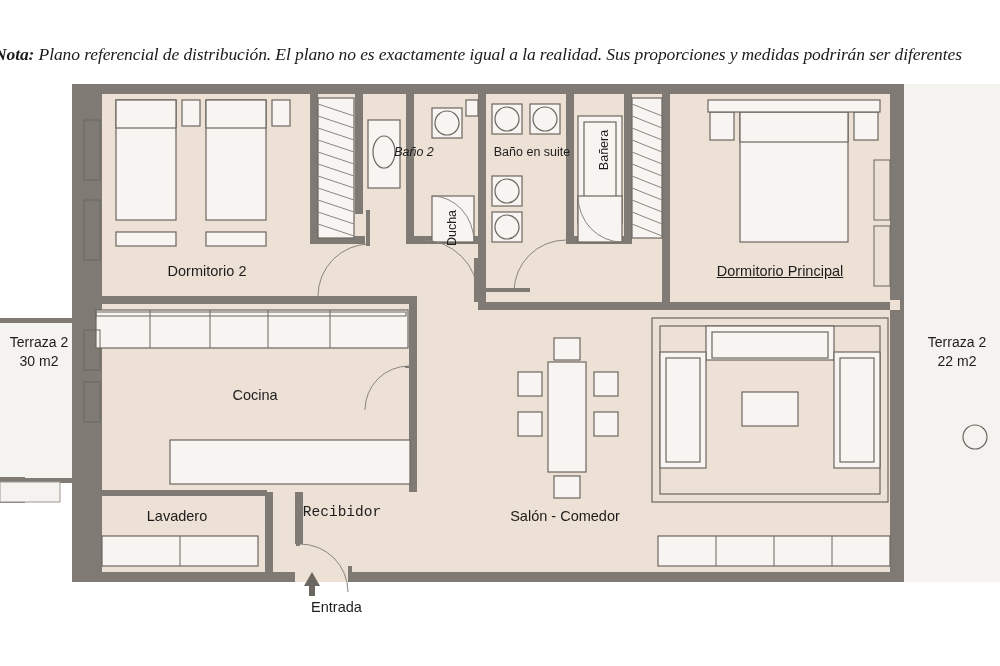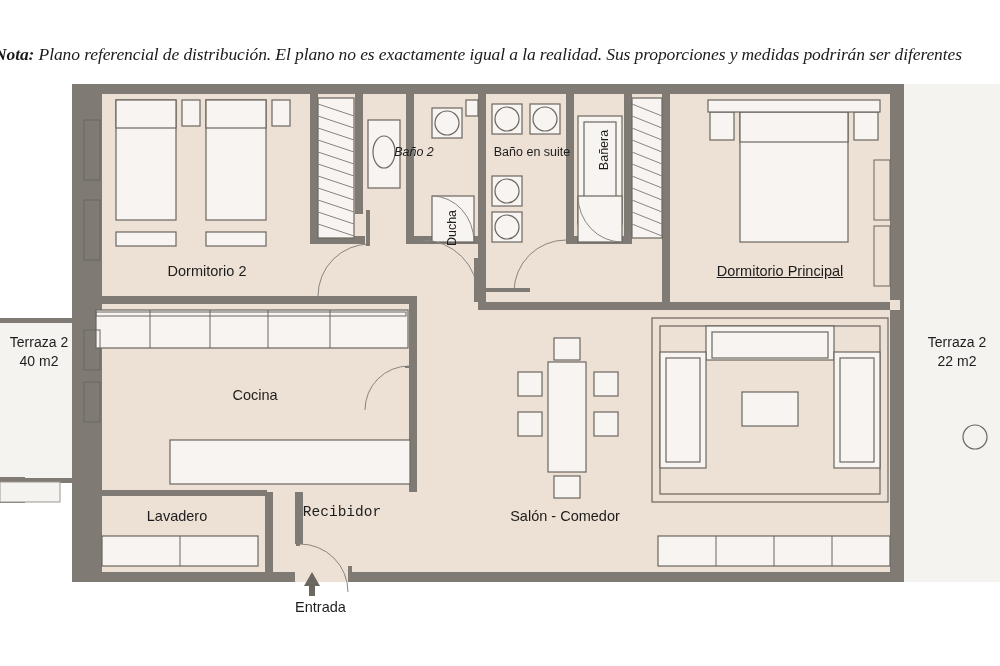--- a/index.html
+++ b/index.html
@@ -262,22 +262,22 @@
 <div class="lbl lbl-room ctr" style="left:207px; top:271px;">Dormitorio 2</div>
 <div class="lbl lbl-room ctr" style="left:780px; top:271px;text-decoration:underline;">Dormitorio Principal</div>
 <div class="lbl lbl-small ctr" style="left:414px; top:152px;font-style:italic;">Baño 2</div>
 <div class="lbl lbl-small ctr" style="left:532px; top:152px;text-align:right;">Baño en suite</div>
 <div class="lbl lbl-small vert" style="left:604px; top:150px;">Bañera</div>
 <div class="lbl lbl-small vert" style="left:452px; top:228px;">Ducha</div>
 <div class="lbl lbl-room ctr" style="left:255px; top:395px;">Cocina</div>
 <div class="lbl lbl-room ctr" style="left:177px; top:516px;">Lavadero</div>
 <div class="lbl lbl-room ctr" style="left:342px; top:512px;font-family:Liberation Mono, monospace;">Recibidor</div>
 <div class="lbl lbl-room ctr" style="left:565px; top:516px;">Salón - Comedor</div>
-<div class="lbl lbl-room ctr" style="left:312px; top:607px;padding-left:17px;">Entrada</div>
+<div class="lbl lbl-room ctr" style="left:328px; top:607px;padding-left:17px;">Entrada</div>
 
 <div class="lbl lbl-terr ctr" style="left:31px; top:352px;margin-left:8px;">
   <div>Terraza 2</div>
-  <div>40 m2</div>
+  <div>30 m2</div>
 </div>
 <div class="lbl lbl-terr ctr" style="left:957px; top:352px;">
   <div>Terraza 2</div>
   <div>22 m2</div>
 </div>
 
 </body></html>

